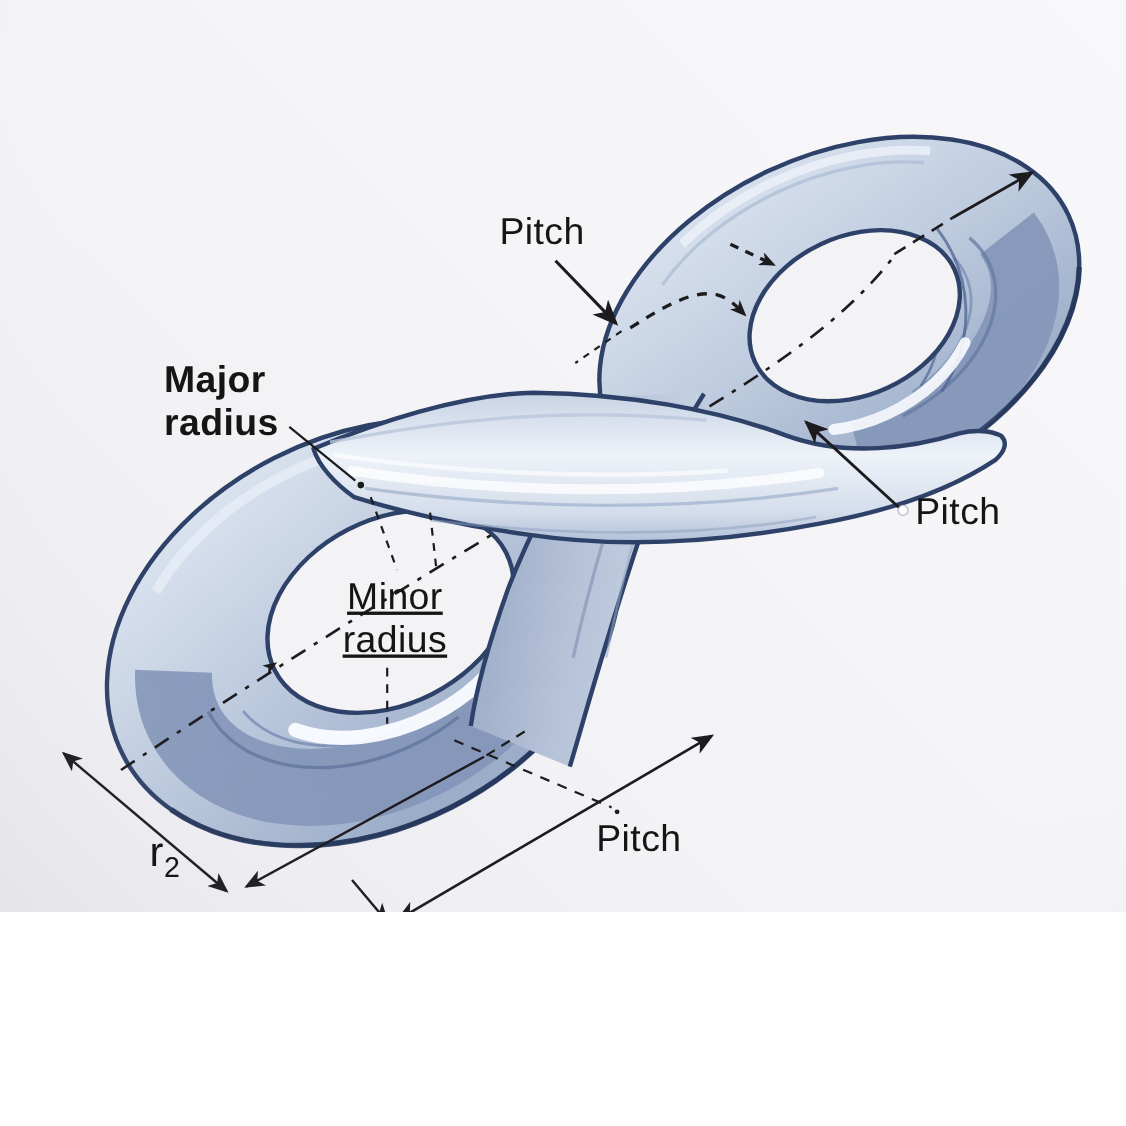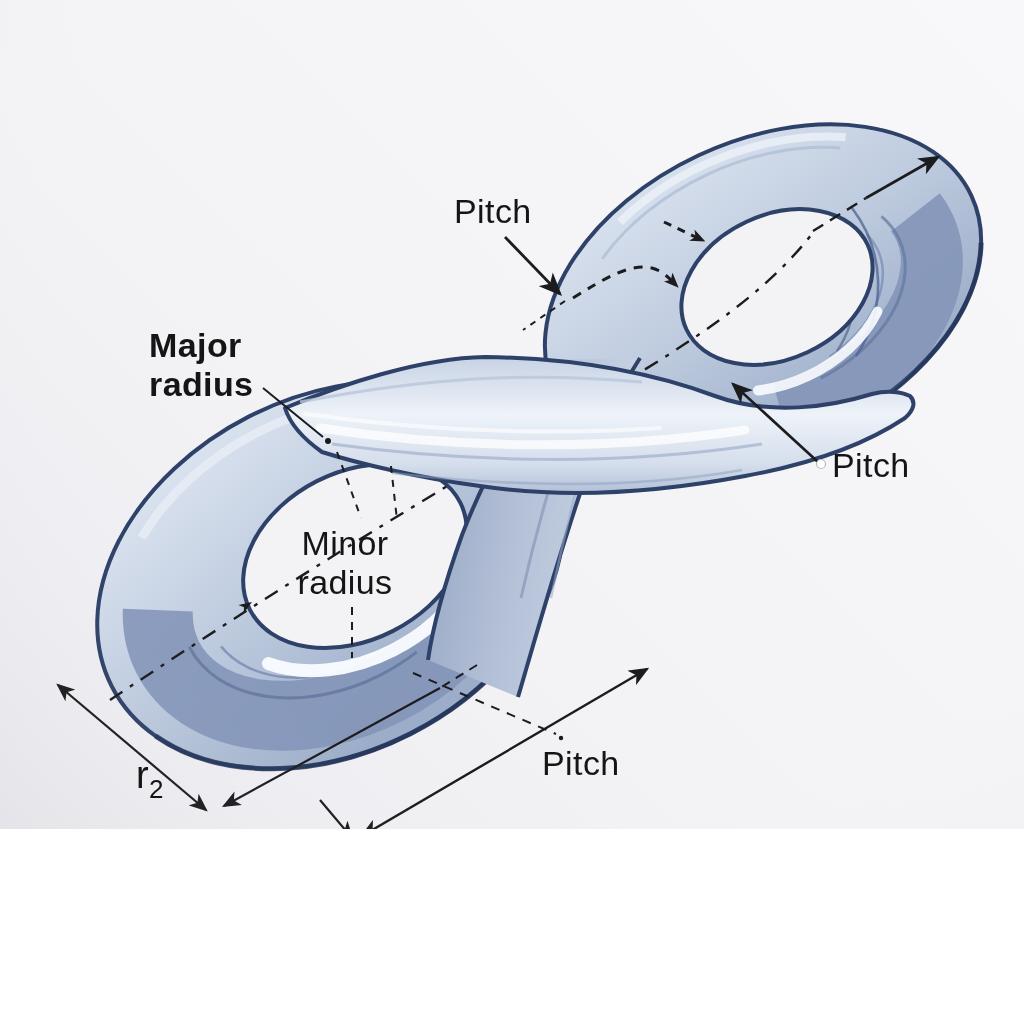--- a/index.html
+++ b/index.html
@@ -181,21 +181,21 @@
 
   <div class="lbl" id="lbl-pitch-top" style="left:454px;top:192px;">
     <span>Pitch</span>
   </div>
 
   <div class="lbl" id="lbl-major" style="left:149px;top:326px;font-weight:bold;">
     <span>Major</span>
     <span>radius</span>
   </div>
 
-  <div class="lbl" id="lbl-minor" style="left:280px;top:524px;">
+  <div class="lbl" id="lbl-minor" style="left:294px;top:524px;text-decoration:underline;">
     <span>Minor</span>
     <span>radius</span>
   </div>
 
   <div class="lbl" id="lbl-walle" style="left:832px;top:446px;">
     <span>Pitch</span>
   </div>
 
   <div class="lbl" id="lbl-pitch-bottom" style="left:542px;top:744px;">
     <span>Pitch</span>

